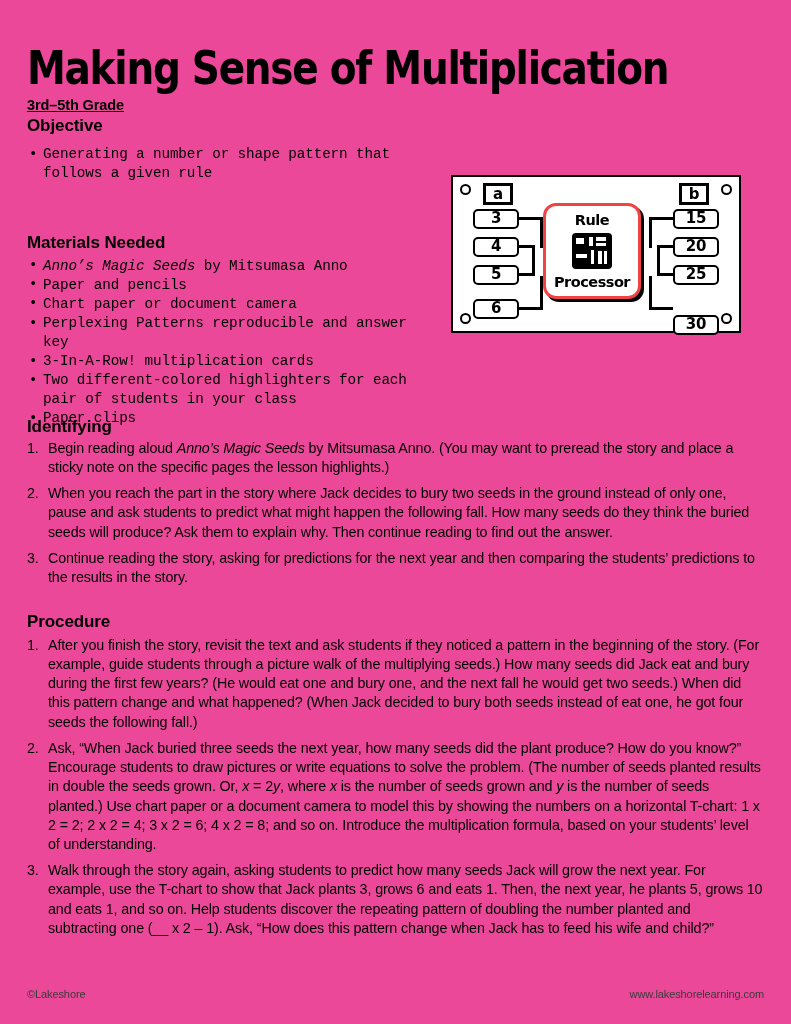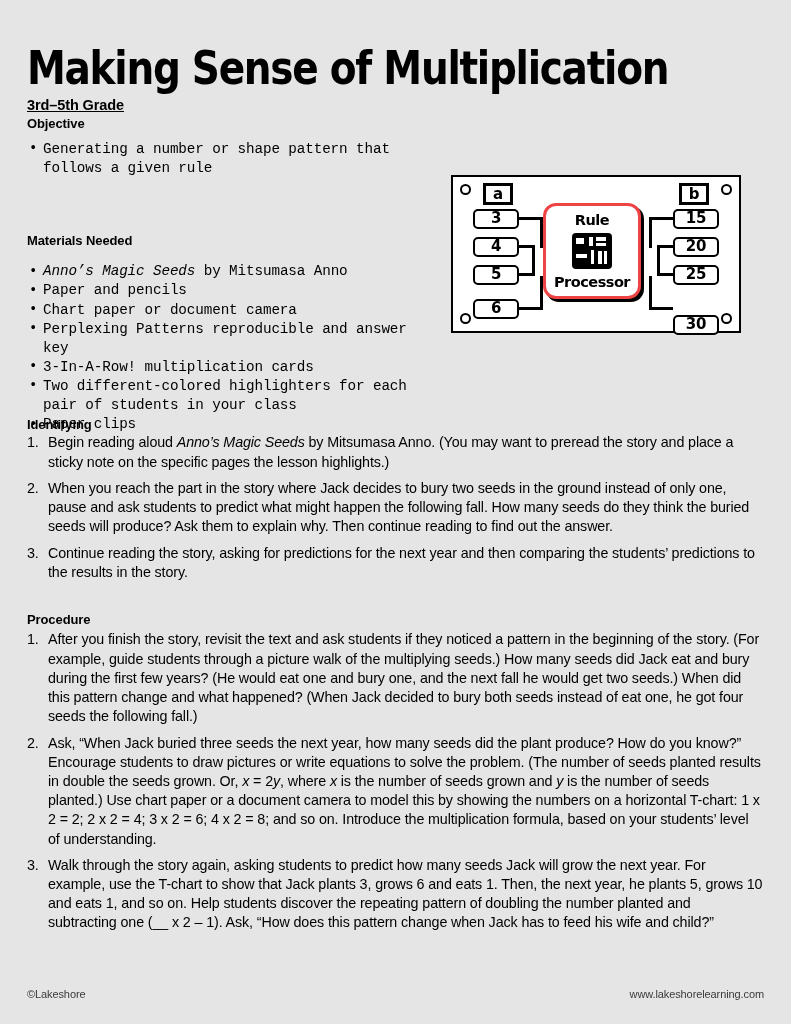--- a/index.html
+++ b/index.html
@@ -10,21 +10,21 @@
   }
   body {
     font-family: "Liberation Sans", sans-serif;
     color: #000000;
   }
   #page {
     position: relative;
     width: 791px;
     height: 1024px;
     overflow: hidden;
-    background: #e5e5e5;
+    background: #ec4899;
   }
 
   
   .doc-title {
     position: absolute;
     left: 27px;
     top: 17px;
     font-family: "DejaVu Sans", sans-serif;
     font-weight: bold;
     font-size: 42px;
@@ -40,21 +40,21 @@
 
   .hdg {
     font-weight: bold;
     font-size: 14.5px;
     line-height: 1.34;
     letter-spacing: -0.1px;
     text-decoration: underline;
   }
   .hdg-sub {
     font-weight: bold;
-    font-size: 13px;
+    font-size: 17px;
     line-height: 1.34;
     letter-spacing: -0.1px;
   }
 
   ul.bul {
     list-style: none;
     margin: 0;
     padding: 0;
   }
   ul.bul > li {
@@ -220,21 +220,21 @@
   <div class="blk" style="left:27px; top:96px; width:400px;">
     <div class="hdg">3rd–5th Grade</div>
     <div class="hdg-sub">Objective</div>
     <ul class="bul" style="margin-top:7px;">
       <li>Generating a number or shape pattern that follows a given rule</li>
     </ul>
   </div>
 
   <div class="blk" style="left:27px; top:232px; width:400px;">
     <div class="hdg-sub">Materials Needed</div>
-    <ul class="bul" style="margin-top:13px;">
+    <ul class="bul" style="margin-top:2px;">
       <li><span class="it">Anno’s Magic Seeds</span><span> by Mitsumasa Anno</span></li>
       <li>Paper and pencils</li>
       <li>Chart paper or document camera</li>
       <li>Perplexing Patterns reproducible and answer key</li>
       <li>3-In-A-Row! multiplication cards</li>
       <li>Two different-colored highlighters for each pair of students in your class</li>
       <li>Paper clips</li>
     </ul>
   </div>
 

